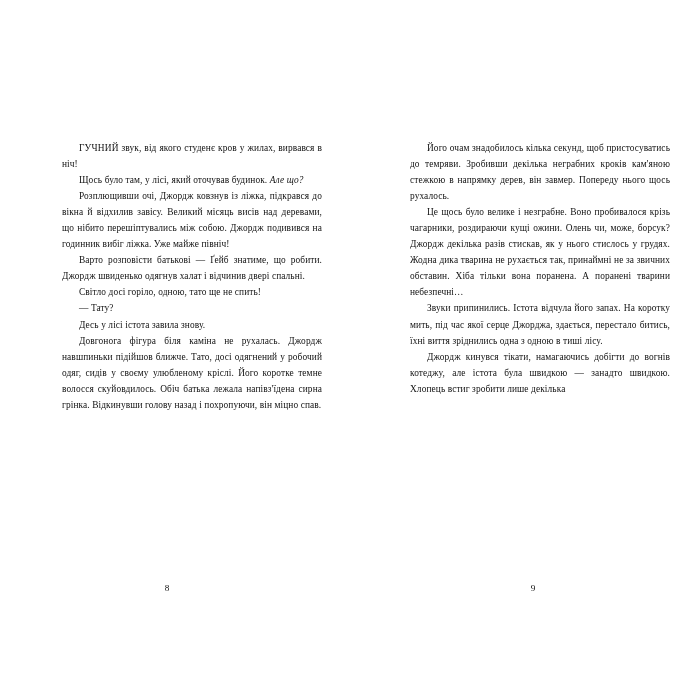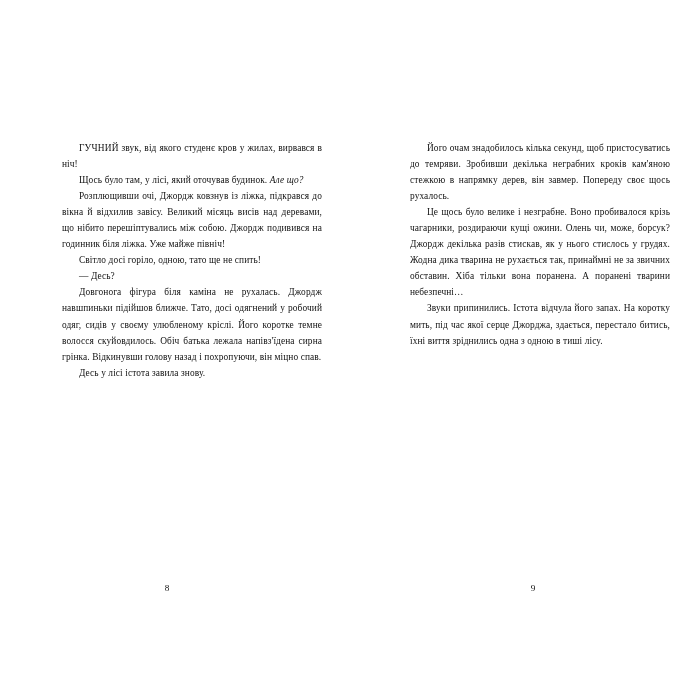--- a/index.html
+++ b/index.html
@@ -74,31 +74,33 @@
 </style>
 </head>
 <body>
 
 <div class="spread">
 
   <div class="page page-left">
     <div class="page-inner">
       <p class="dropcap-para"><span class="smallcaps">ГУЧНИЙ</span><span> звук, від якого студенє кров у жилах, вирвався в ніч!</span></p>
       <p class="indent">Щось було там, у лісі, який оточував будинок. <span class="italic">Але що?</span></p>
-      <p class="indent">Розплющивши очі, Джордж ковзнув із ліжка, підкрався до вікна й відхилив завісу. Великий місяць висів над деревами, що нібито перешіптувались між собою. Джордж подивився на годинник біля ліжка. Уже майже північ!</p>
+      <p class="indent">Розплющивши очі, Джордж ковзнув із ліжка, підкрався до вікна й відхилив завісу. Великий місяць висів над деревами, що нібито перешіптувались між собою. Джордж подивився на годинник вибіг ліжка. Уже майже північ!</p>
+      <p class="indent">Варто розповісти батькові — Ґейб знатиме, що робити. Джордж швиденько одягнув халат і відчинив двері спальні.</p>
       <p class="indent">Світло досі горіло, одною, тато ще не спить!</p>
-      <p class="indent">— Десь?</p>
+      <p class="indent">— Тату?</p>
+      <p class="indent">Десь у лісі істота завила знову.</p>
       <p class="indent">Довгонога фігура біля каміна не рухалась. Джордж навшпиньки підійшов ближче. Тато, досі одягнений у робочий одяг, сидів у своєму улюбленому кріслі. Його коротке темне волосся скуйовдилось. Обіч батька лежала напівз'їдена сирна грінка. Відкинувши голову назад і похропуючи, він міцно спав.</p>
-      <p class="indent">Десь у лісі істота завила знову.</p>
     </div>
     <div class="folio">8</div>
   </div>
 
   <div class="page page-right">
     <div class="page-inner">
-      <p class="indent">Його очам знадобилось кілька секунд, щоб пристосуватись до темряви. Зробивши декілька неграбних кроків кам'яною стежкою в напрямку дерев, він завмер. Попереду своє щось рухалось.</p>
+      <p class="indent">Його очам знадобилось кілька секунд, щоб пристосуватись до темряви. Зробивши декілька неграбних кроків кам'яною стежкою в напрямку дерев, він завмер. Попереду нього щось рухалось.</p>
       <p class="indent">Це щось було велике і незграбне. Воно пробивалося крізь чагарники, роздираючи кущі ожини. Олень чи, може, борсук? Джордж декілька разів стискав, як у нього стислось у грудях. Жодна дика тварина не рухається так, принаймні не за звичних обставин. Хіба тільки вона поранена. А поранені тварини небезпечні…</p>
       <p class="indent">Звуки припинились. Істота відчула його запах. На коротку мить, під час якої серце Джорджа, здається, перестало битись, їхні виття зріднились одна з одною в тиші лісу.</p>
+      <p class="indent">Джордж кинувся тікати, намагаючись добігти до вогнів котеджу, але істота була швидкою — занадто швидкою. Хлопець встиг зробити лише декілька</p>
     </div>
     <div class="folio">9</div>
   </div>
 
 </div>
 
 </body></html>

